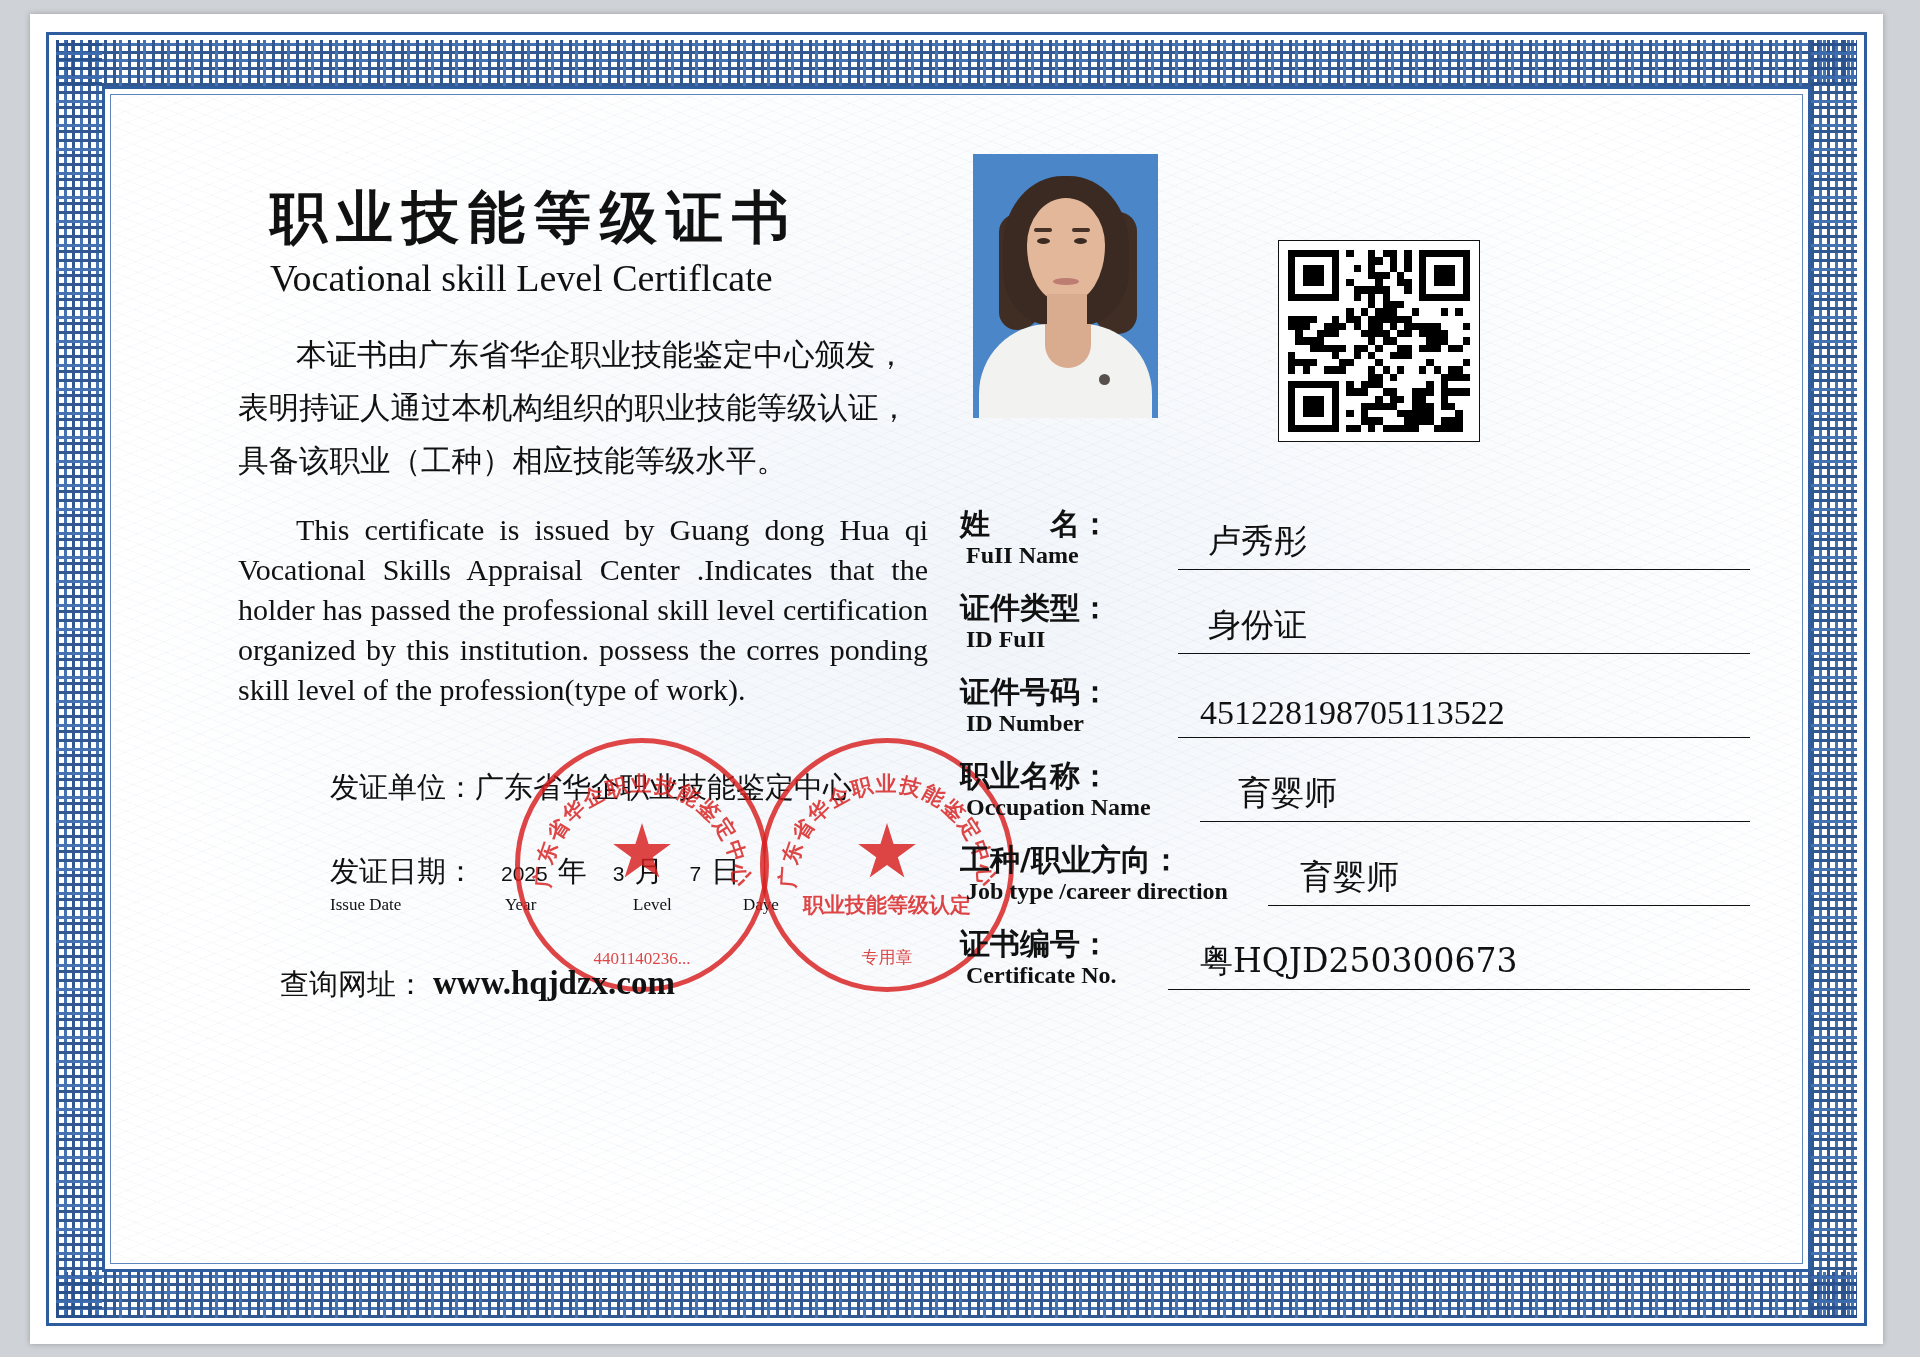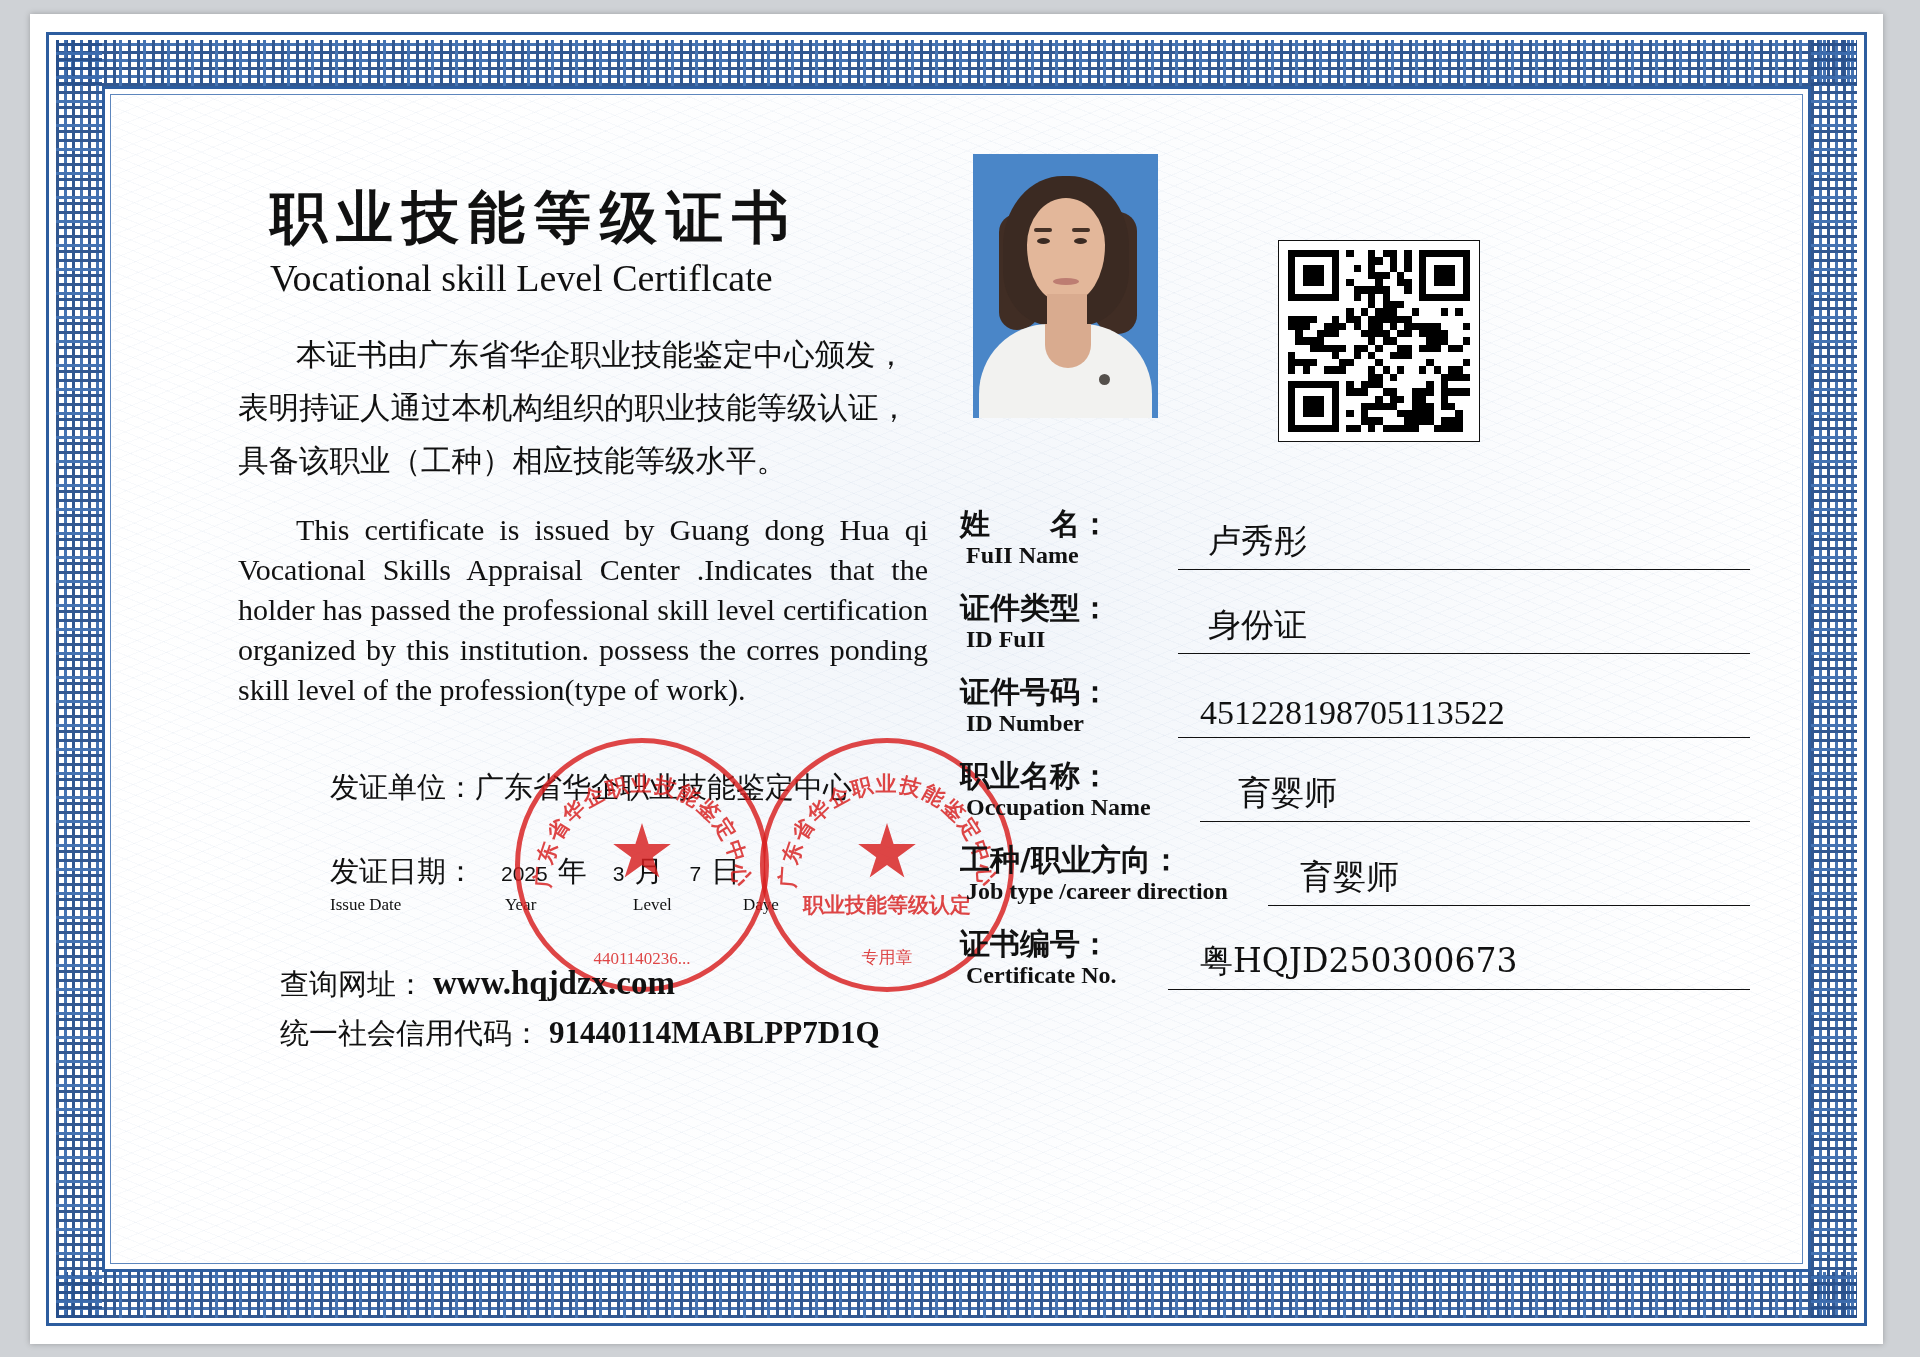--- a/index.html
+++ b/index.html
@@ -1185,24 +1185,20 @@
         <div class="star"></div>
         <div class="band-label">职业技能等级认定</div>
         <div class="seal-code">专用章</div>
       </div>
 
       <div class="bottom-info">
         <div class="bi-row">
           <span class="bi-label">查询网址：</span>
           <span class="bi-value">www.hqjdzx.com</span>
         </div>
-        <div class="bi-row">
-          <span class="bi-label">统一社会信用代码：</span>
-          <span class="bi-value small">91440114MABLPP7D1Q</span>
-        </div>
       </div>
 
       <div class="fields">
 
         <div class="field-row">
           <span class="f-cn">姓　　名：</span>
           <span class="f-en">FuII Name</span>
           <span class="f-line" style="left:218px;right:0;"></span>
           <span class="f-val" style="left:248px;">卢秀彤</span>
         </div>

